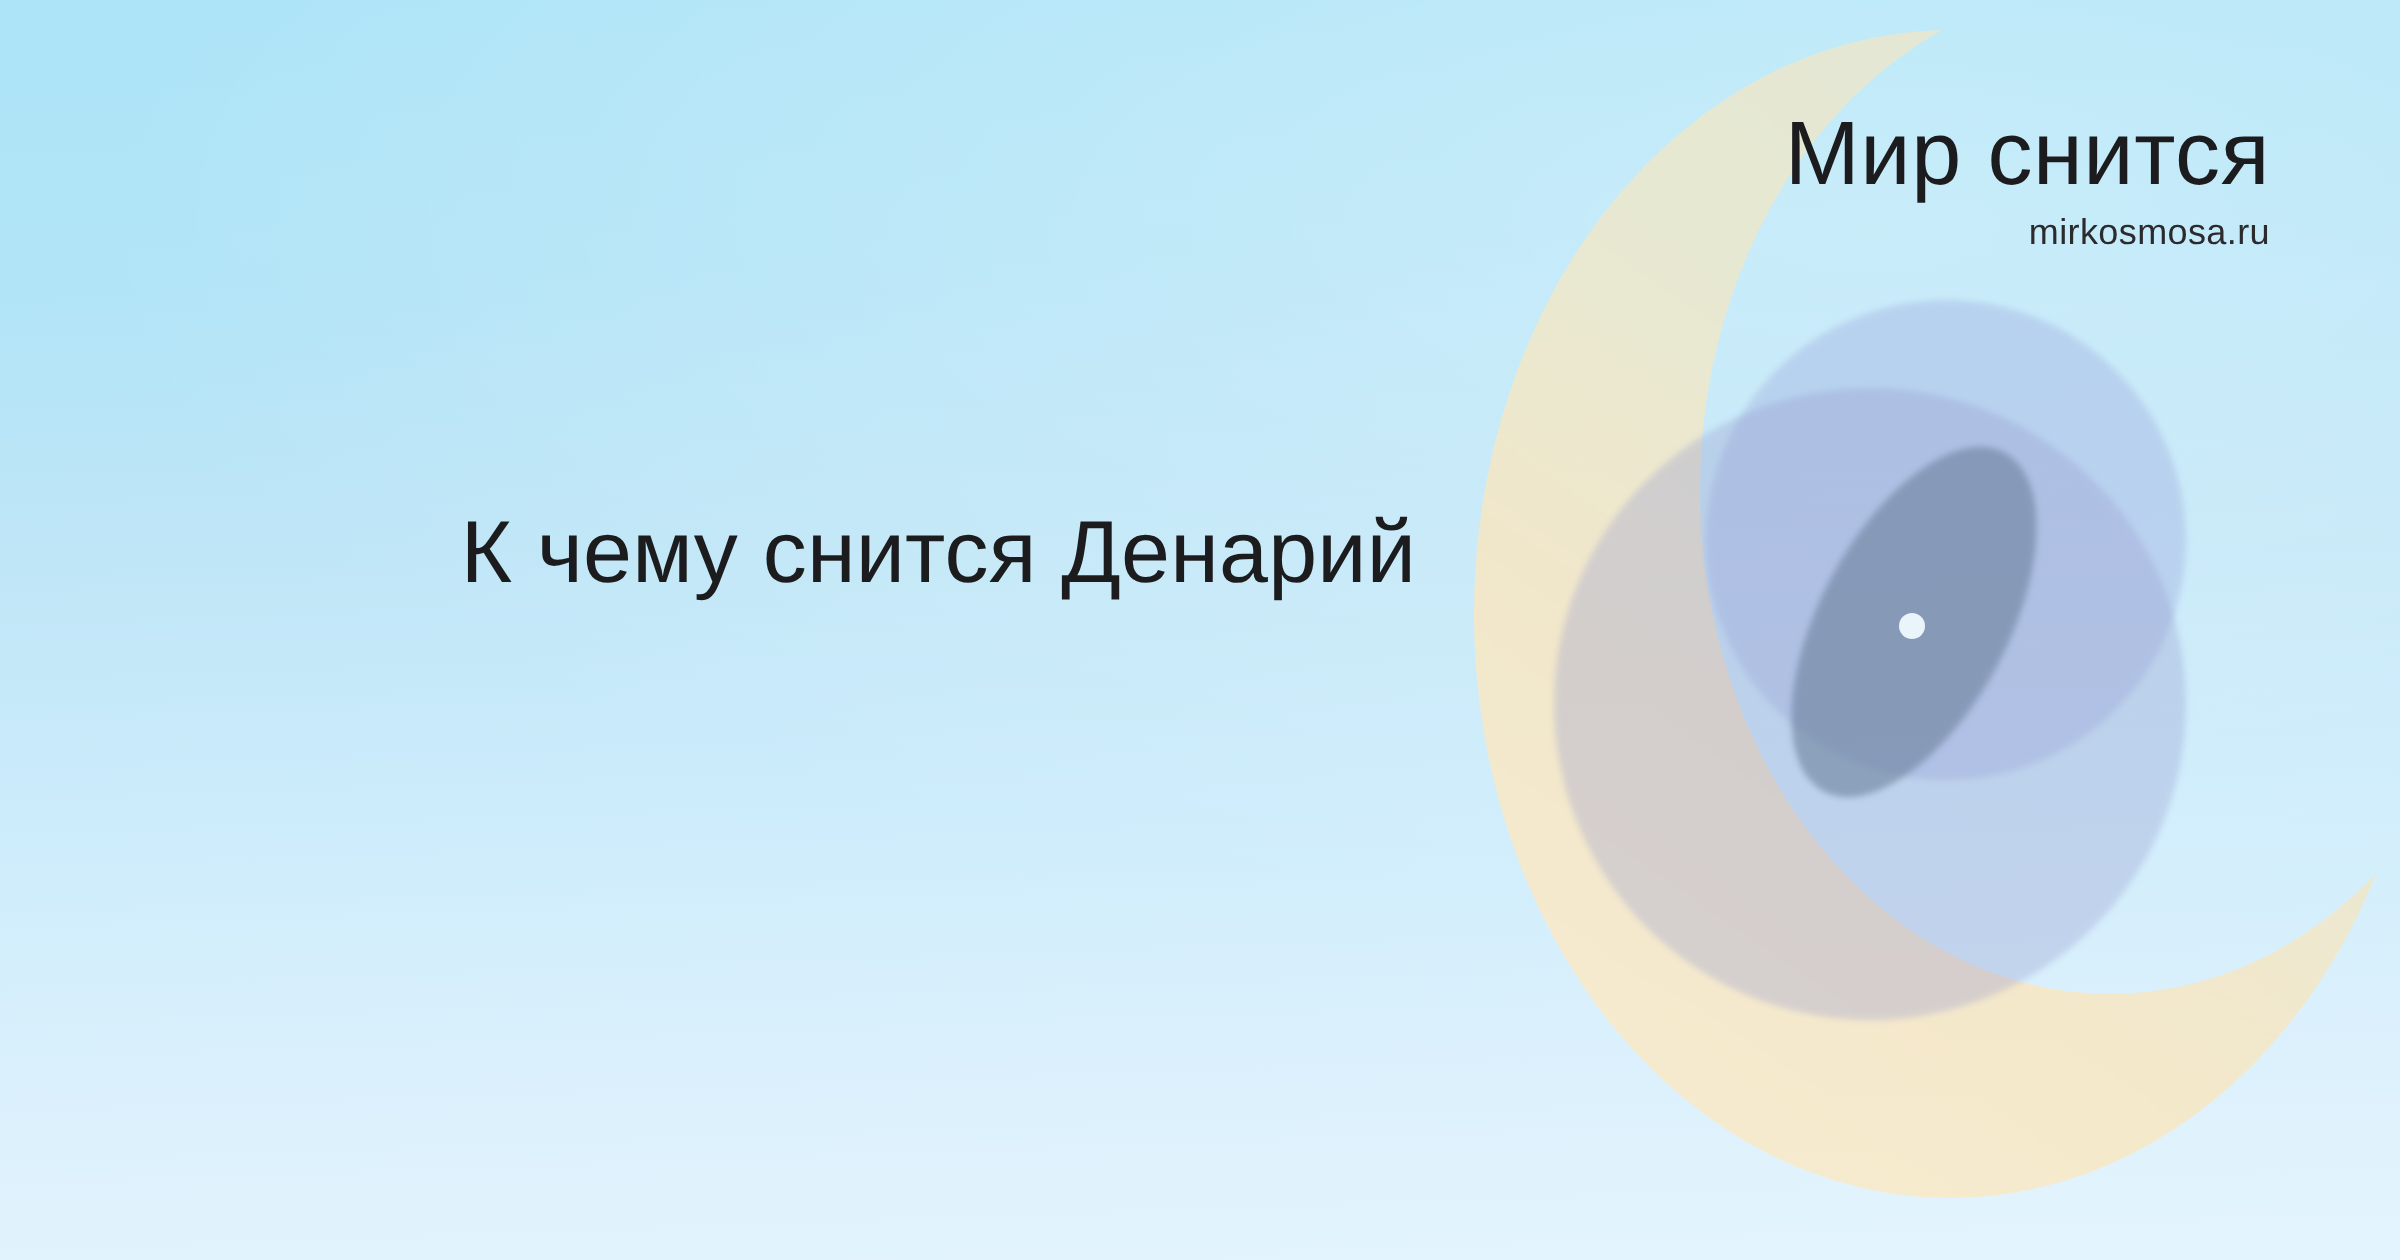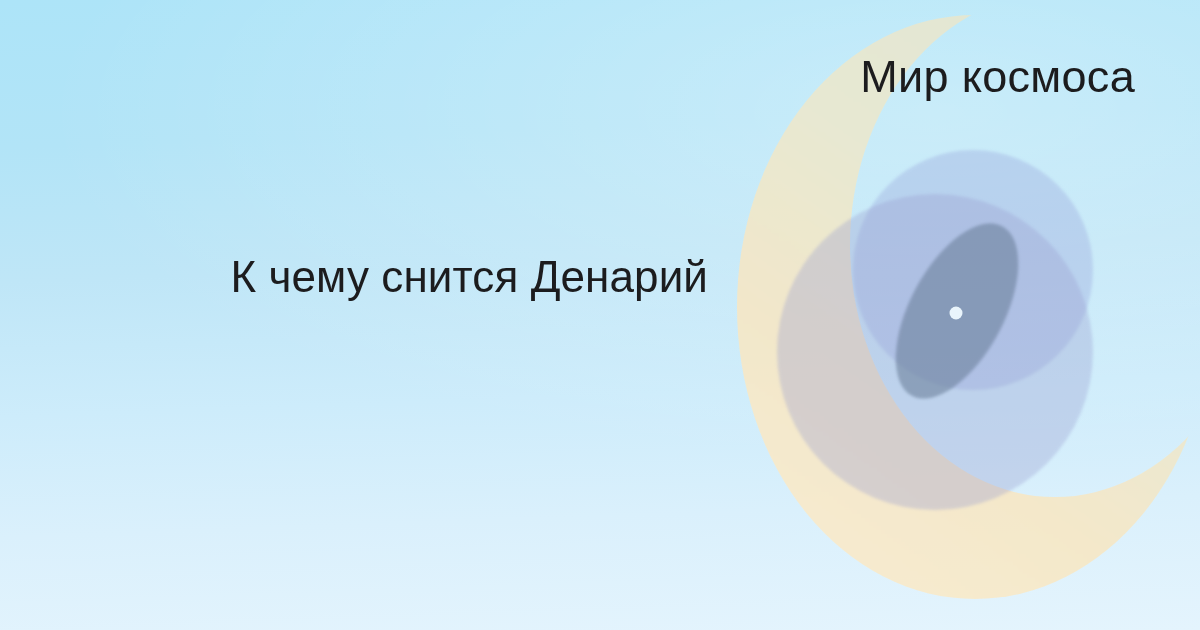--- a/index.html
+++ b/index.html
@@ -116,16 +116,17 @@
     <circle cx="935" cy="352" r="158" fill="#9a9fd0" opacity="0.34" filter="url(#softBlur2)"></circle>
 
     <ellipse cx="957" cy="311" rx="47" ry="96" fill="#6b7f9a" opacity="0.58" transform="rotate(28 957 311)" filter="url(#softBlur2)"></ellipse>
 
     <circle cx="956" cy="313" r="6.5" fill="#e9f4fb"></circle>
   </svg>
 
   <div id="headline">К чему снится Денарий</div>
 
   <div id="logo-block">
-    <div id="logo-title">Мир космоса</div>
+    <div id="logo-title">Мир снится</div>
+    <div id="logo-url">mirkosmosa.ru</div>
   </div>
 
 </div>
 
 </body></html>

